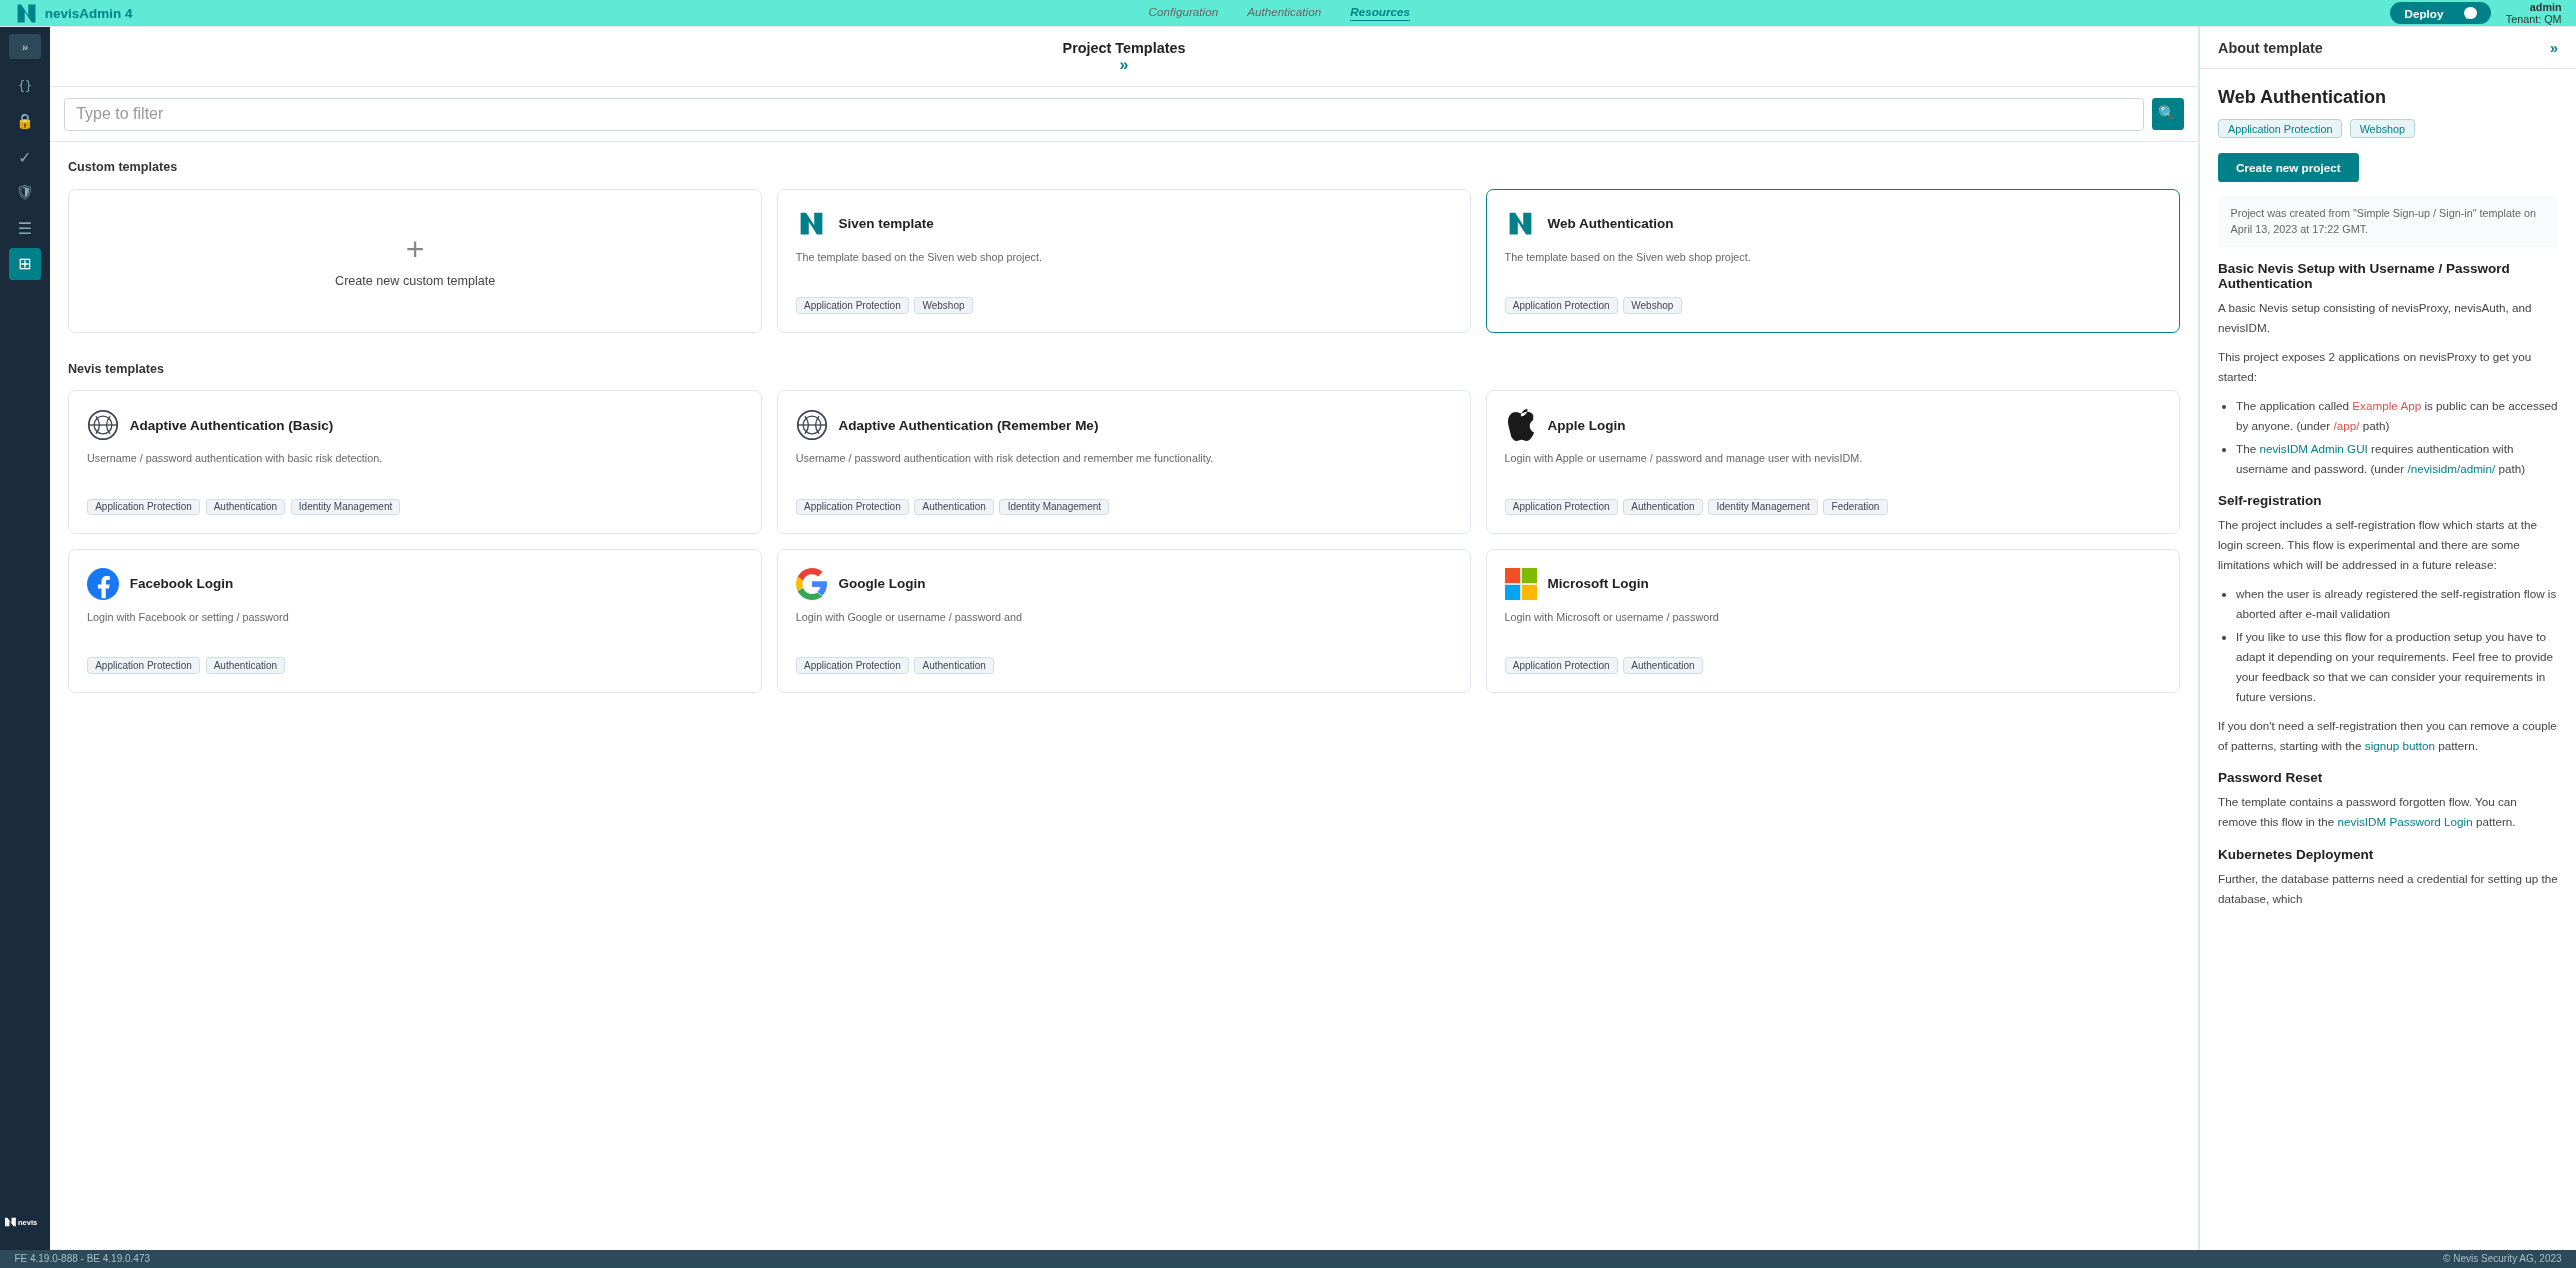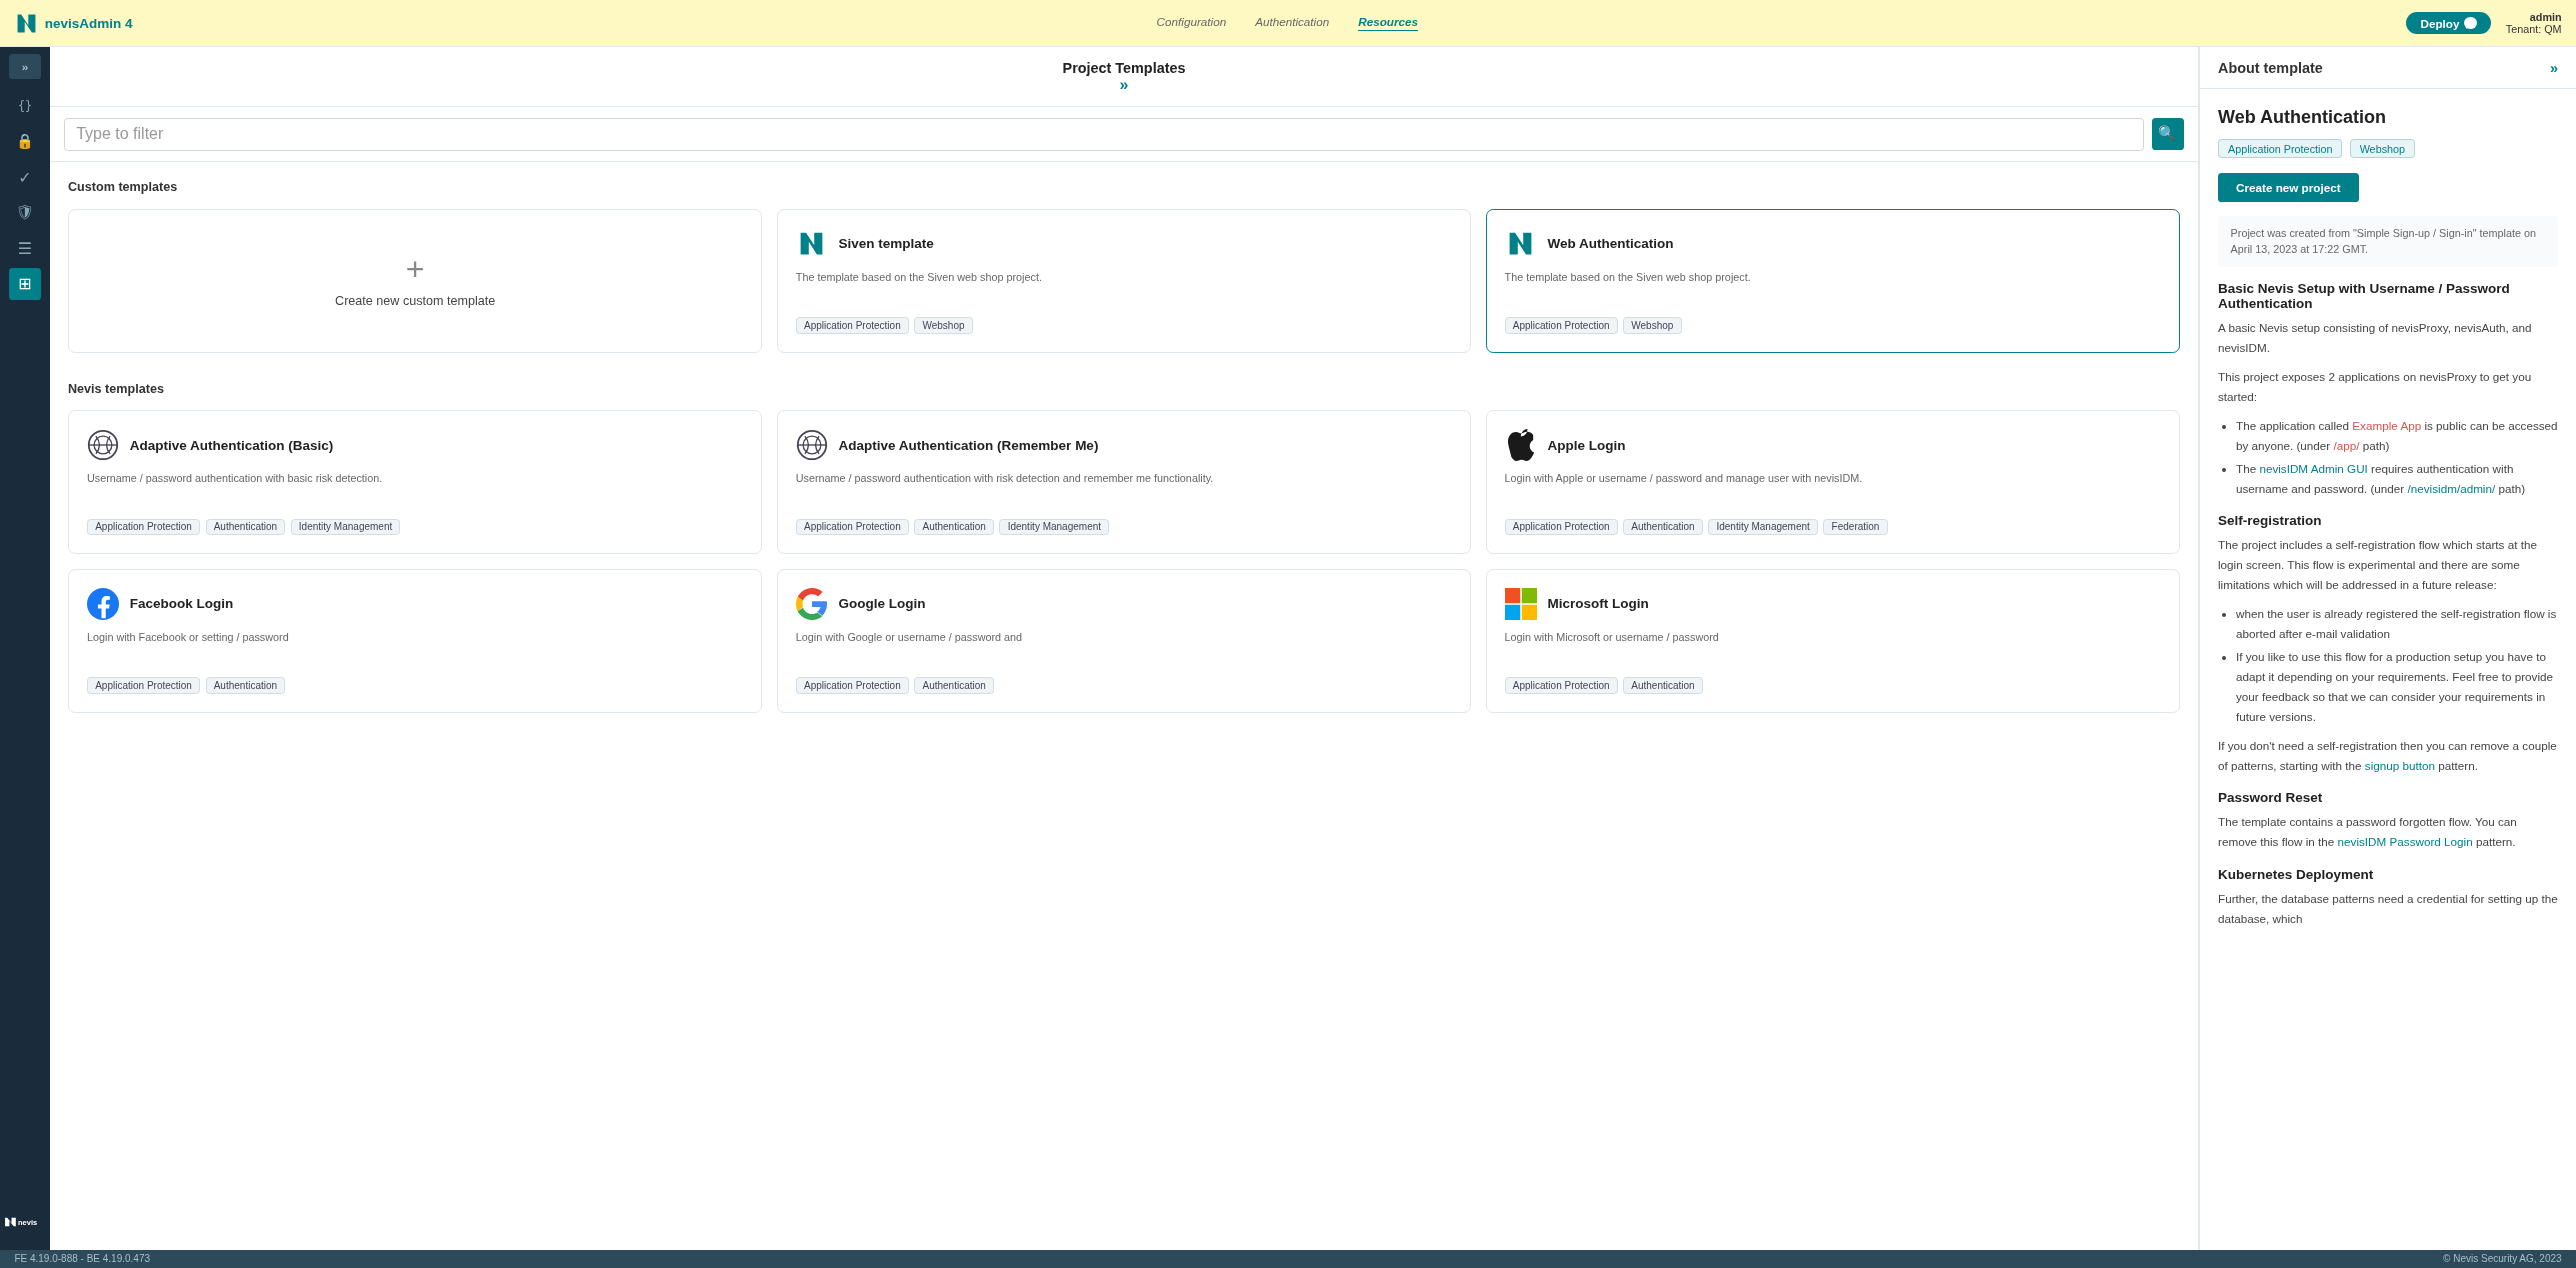--- a/index.html
+++ b/index.html
@@ -1,26 +1,26 @@
 <!DOCTYPE html>
 <html style="font-size:14.4px"><head>
   <meta charset="utf-8">
   <style>
     * { box-sizing: border-box; margin: 0; padding: 0; }
     body { font-family: -apple-system, BlinkMacSystemFont, 'Segoe UI', sans-serif; font-size: 12.6px; background: #f5f7f9; color: #333; display: flex; flex-direction: column; height: 100vh; overflow: hidden; }
 
     
-    .top-nav { display: flex; align-items: center; background: #fef9c3; border-bottom: 0.9px solid #e0e6ed; height: 47px; padding: 0 14.4px; flex-shrink: 0; }
+    .top-nav { display: flex; align-items: center; background: #5eead4; border-bottom: 0.9px solid #e0e6ed; height: 27px; padding: 0 14.4px; flex-shrink: 0; }
     .top-nav .logo { display: flex; align-items: center; gap: 5.4px; font-weight: 700; font-size: 13.5px; color: #00818a; margin-right: 36px; }
     .top-nav .logo svg { width: 25px; height: 25px; }
     .nav-links { display: flex; gap: 29px; flex: 1; justify-content: center; }
     .nav-link { font-size: 11.7px; color: #666; text-decoration: none; cursor: pointer; padding-bottom: 1.8px; font-style: italic; }
     .nav-link.active { color: #00818a; font-weight: 600; border-bottom: 1.8px solid #00818a; }
     .nav-right { display: flex; align-items: center; gap: 14.4px; }
-    .deploy-btn { display: flex; align-items: center; gap: 5px; background: #00818a; color: #fff; border: none; border-radius: 18px; padding: 4.5px 14.4px; font-size: 11.7px; font-weight: 600; cursor: pointer; }
+    .deploy-btn { display: flex; align-items: center; gap: 21px; background: #00818a; color: #fff; border: none; border-radius: 18px; padding: 4.5px 14.4px; font-size: 11.7px; font-weight: 600; cursor: pointer; }
     .deploy-btn .play-icon { width: 12.6px; height: 12.6px; background: #fff; border-radius: 50%; display: flex; align-items: center; justify-content: center; }
     .user-info { font-size: 10.8px; text-align: right; color: #333; }
     .user-info .username { font-weight: 600; }
 
     
     .main-layout { display: flex; flex: 1; overflow: hidden; }
 
     
     .sidebar { width: 50px; background: #1a2b3c; display: flex; flex-direction: column; align-items: center; padding: 7.2px 0; gap: 3.6px; flex-shrink: 0; }
     .sidebar-toggle { width: 32px; height: 25px; background: #2d4a5a; border-radius: 3.6px; display: flex; align-items: center; justify-content: center; cursor: pointer; margin-bottom: 7.2px; }

